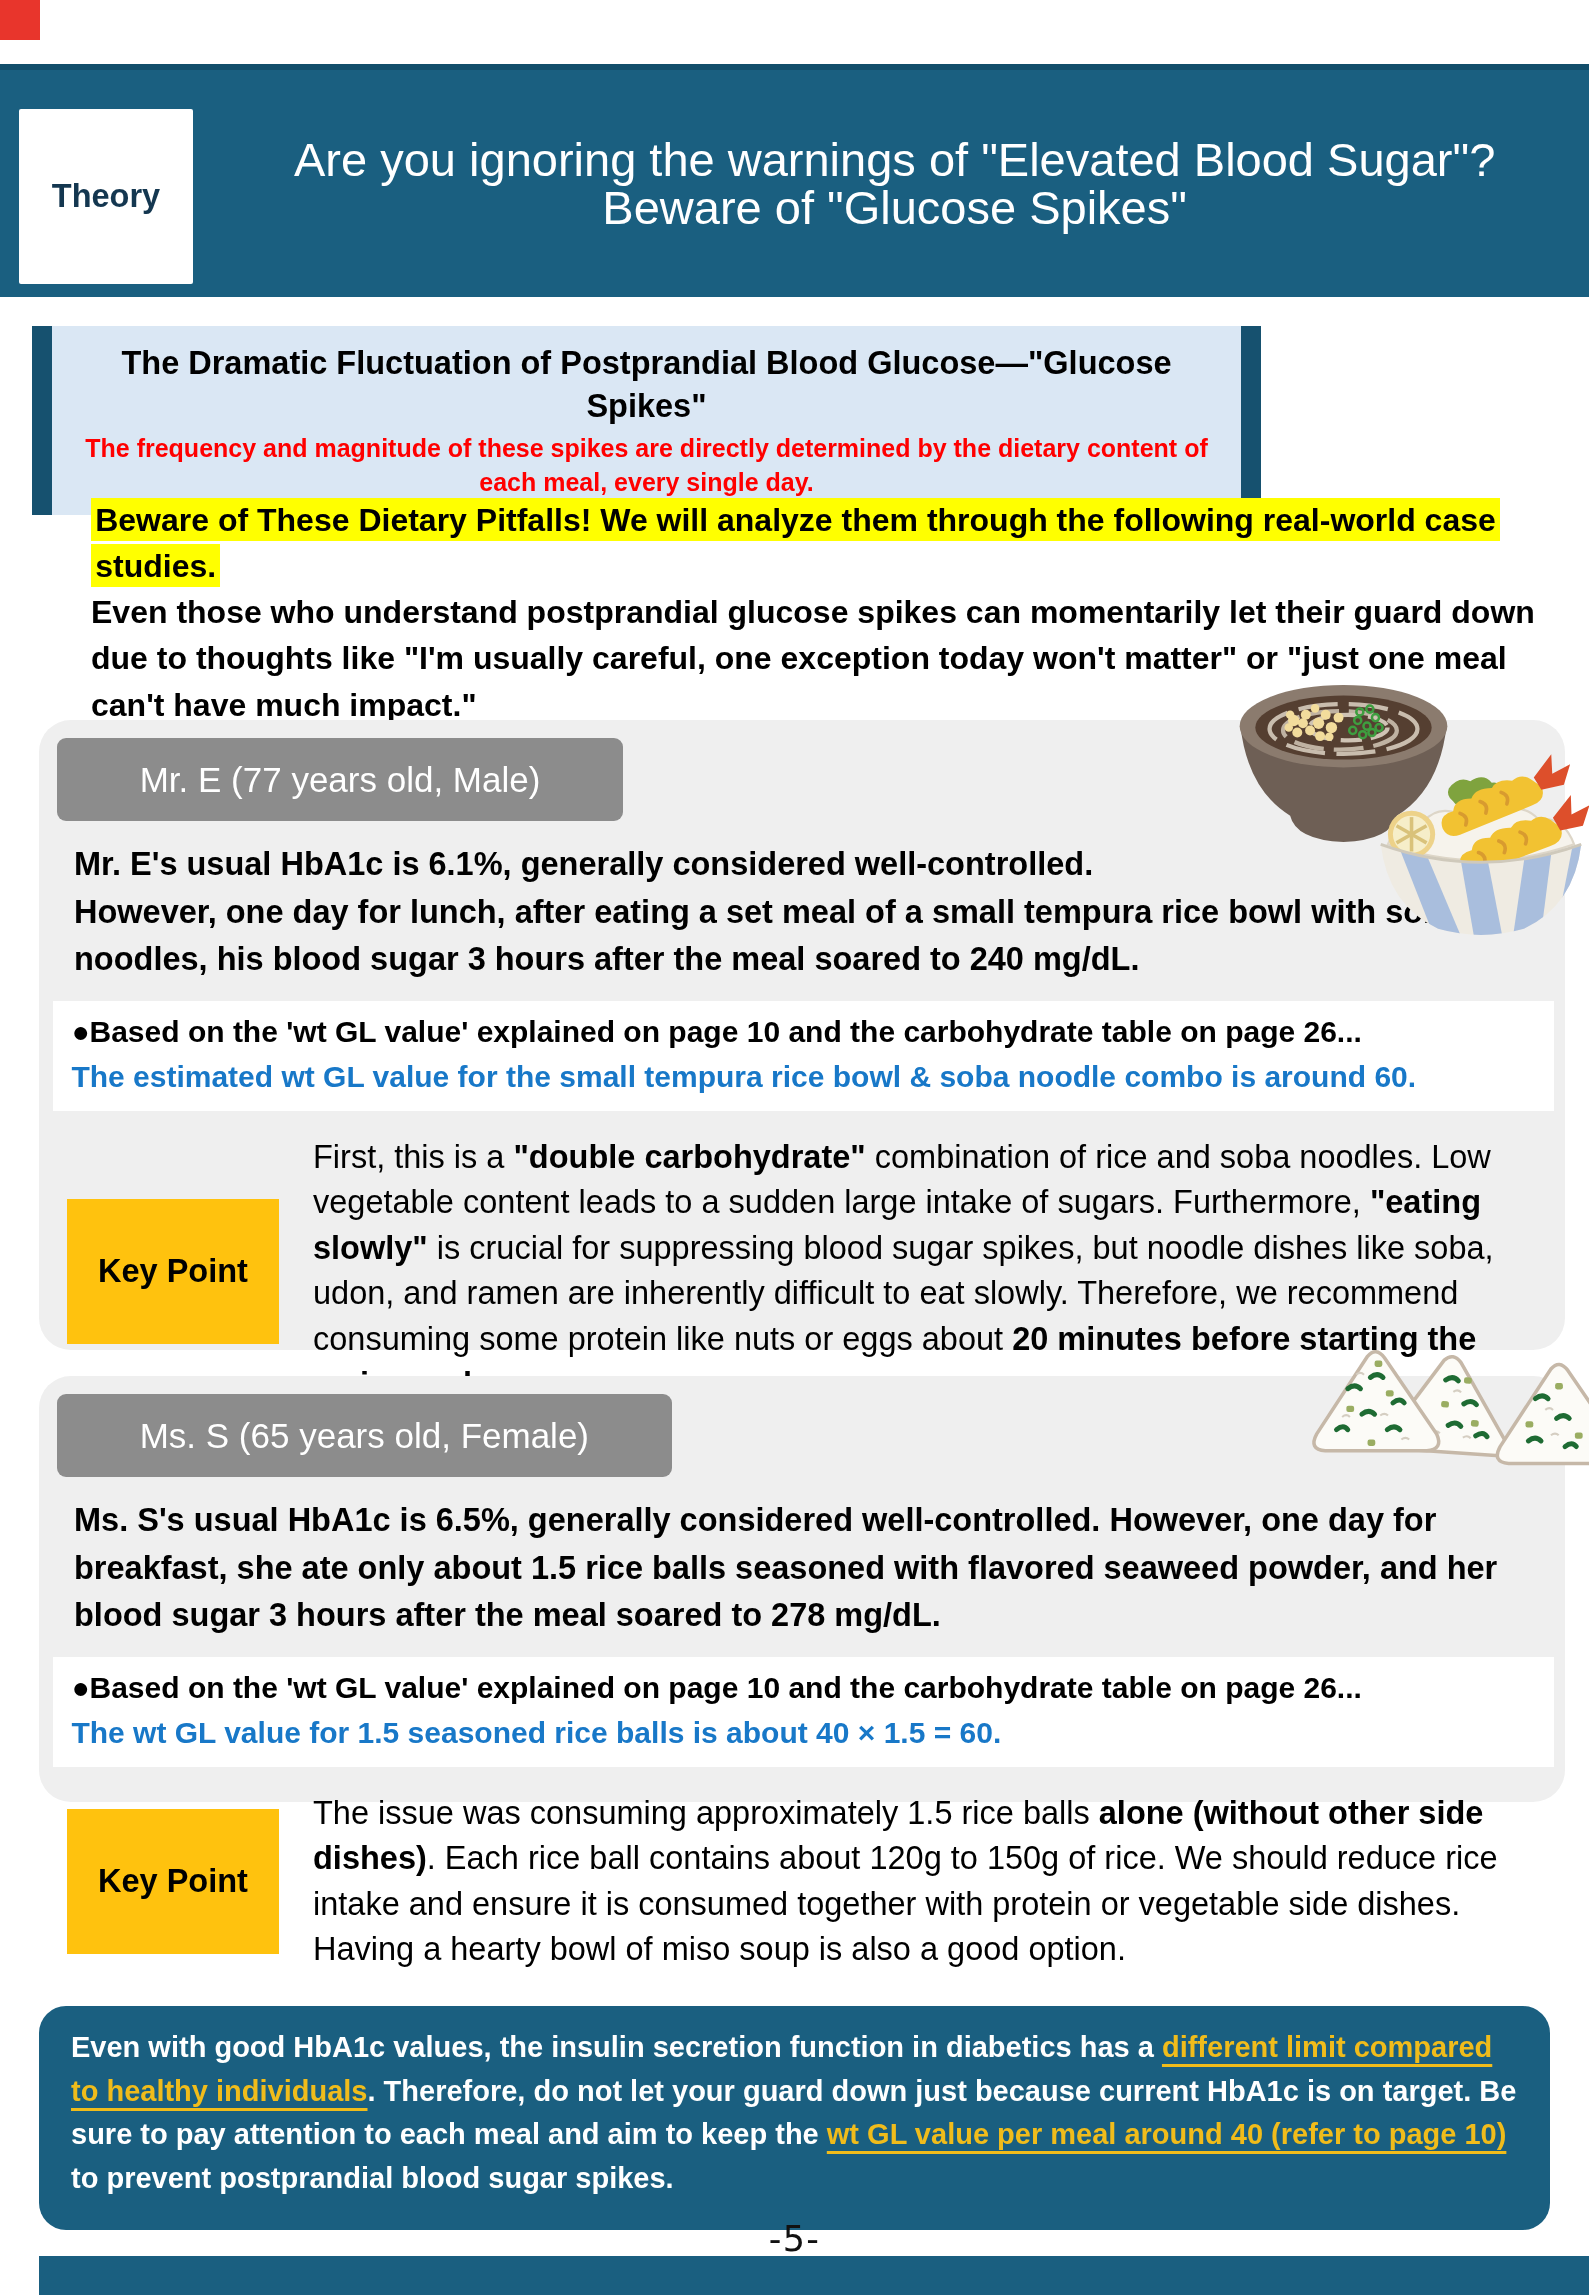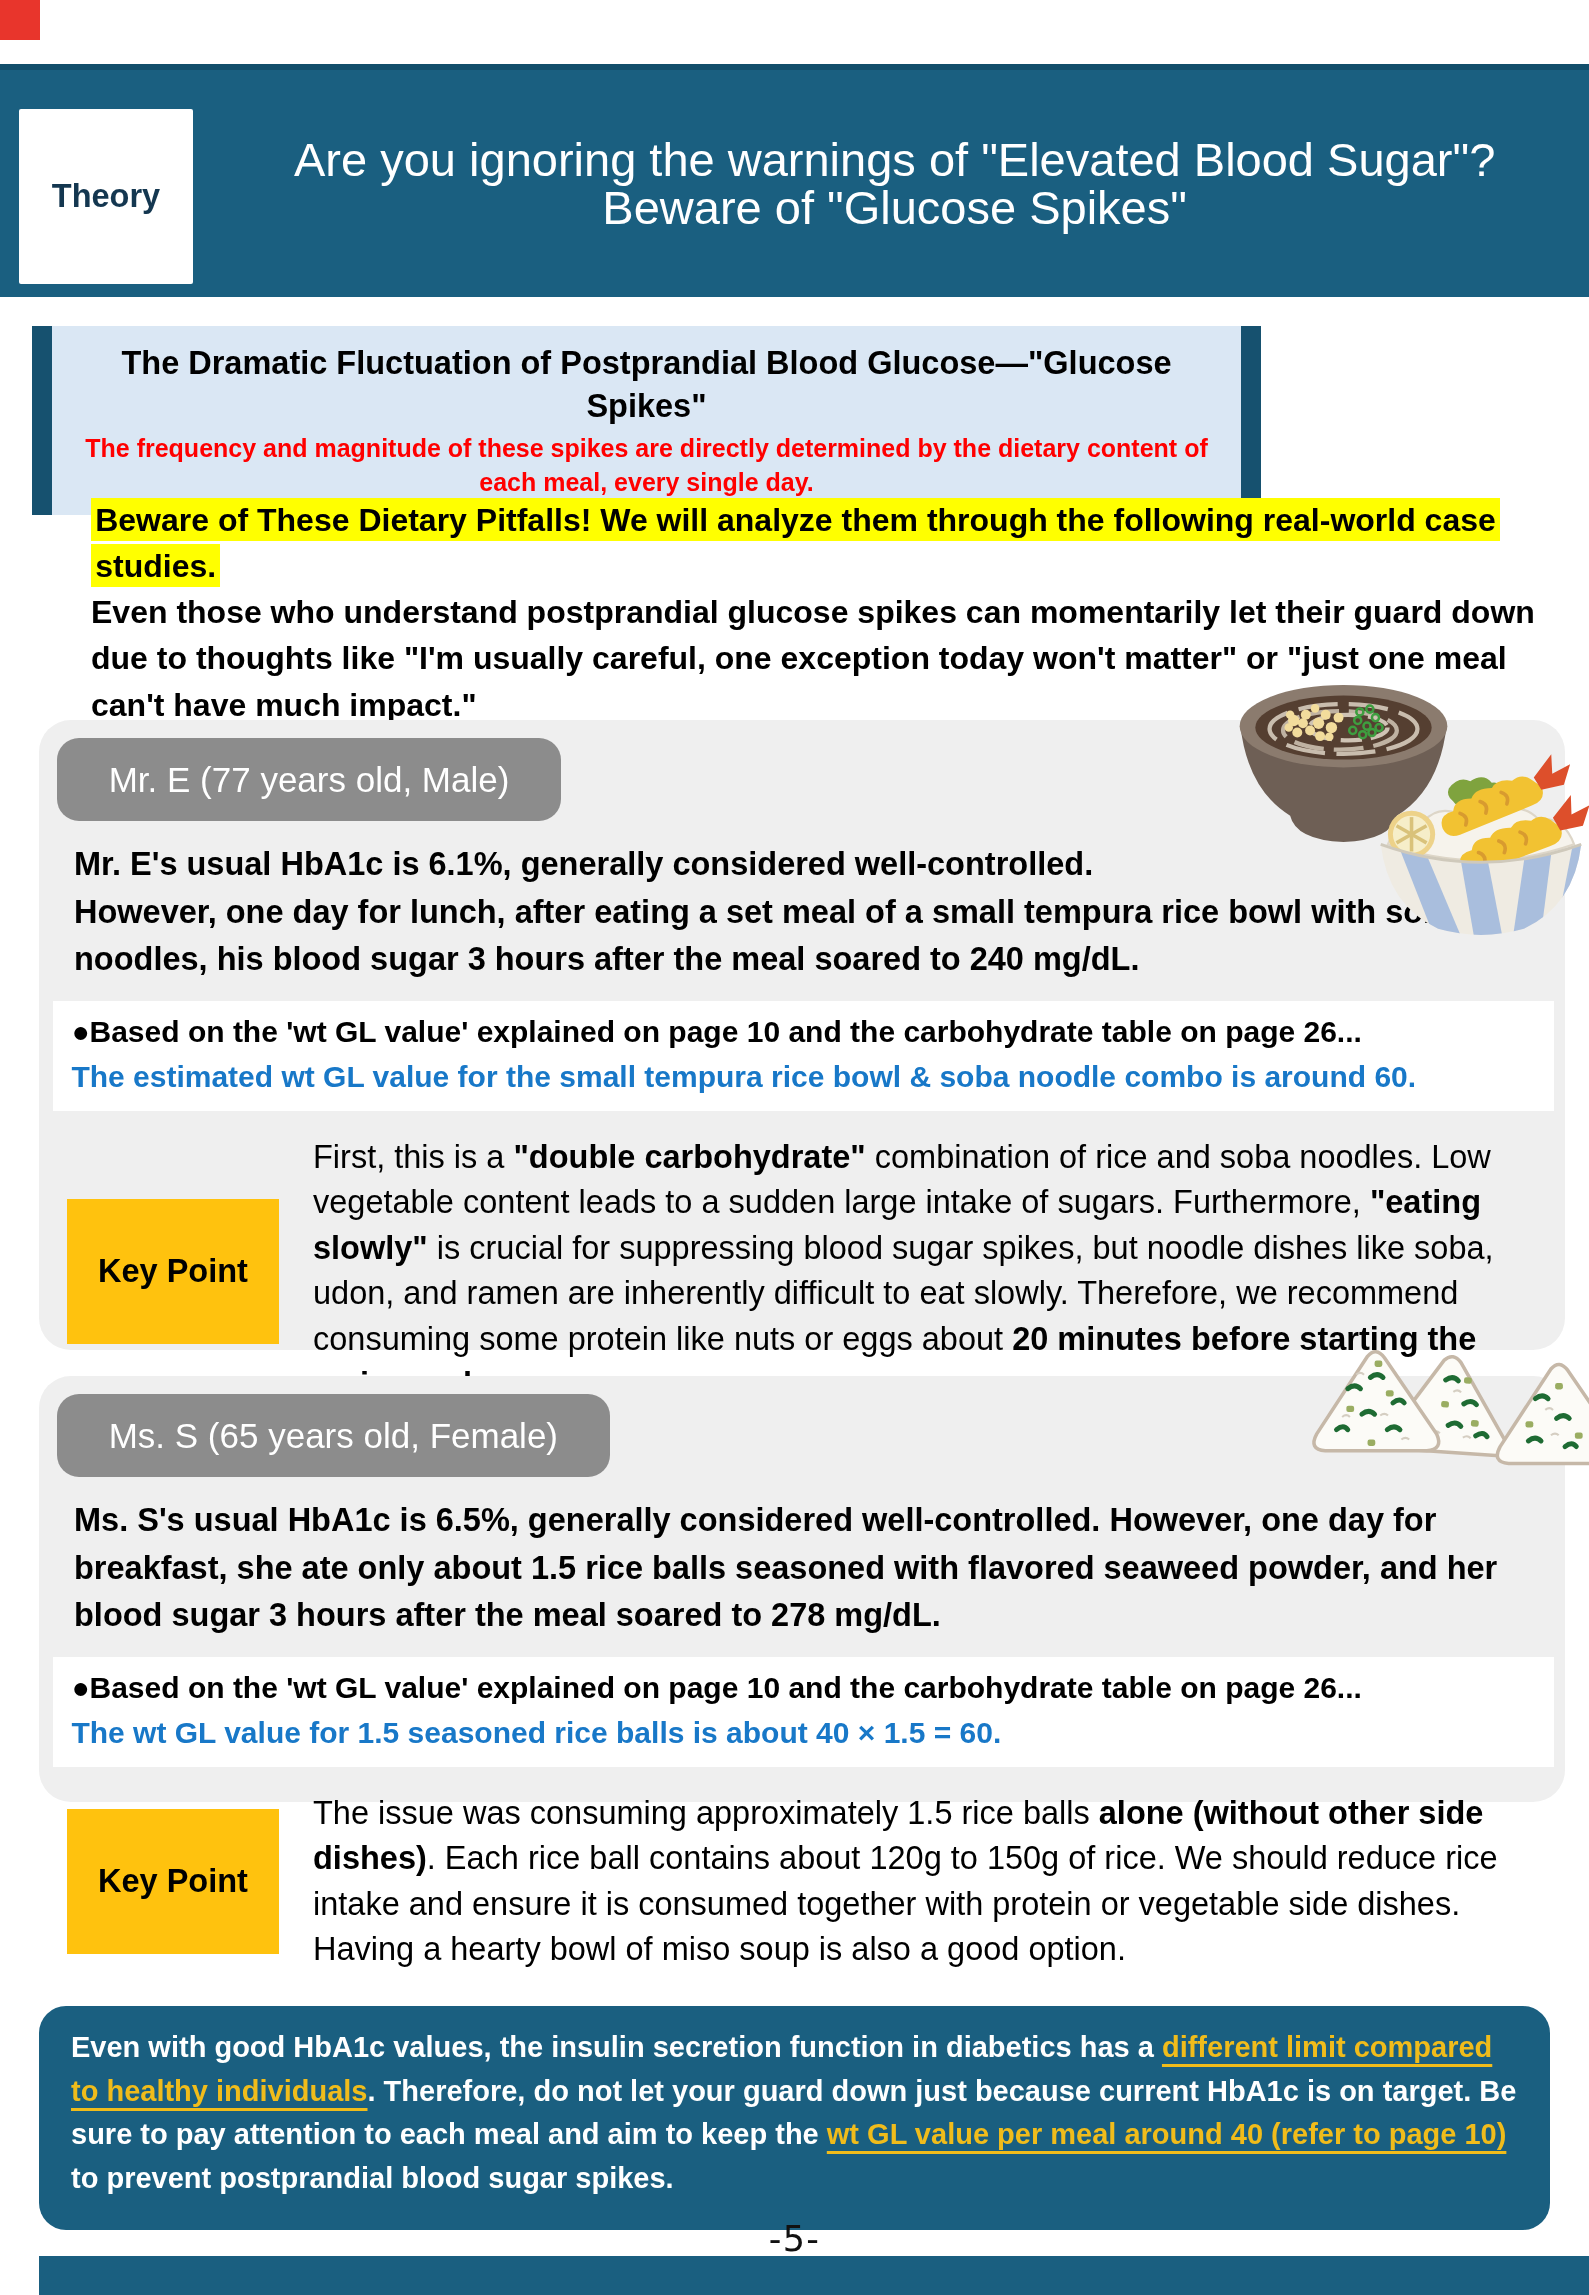--- a/index.html
+++ b/index.html
@@ -28,21 +28,21 @@
   
   .lead{position:absolute;left:59px;top:496px;width:1469px;font-size:32px;font-weight:700;line-height:1.45;margin-left:32px;}
   .lead p{margin:0;}
   .hl{background:var(--highlight-yellow,#FFFF00);padding:3.5px 4.2px;-webkit-box-decoration-break:clone;box-decoration-break:clone;}
 
   
   .case{position:absolute;left:39px;width:1526px;background:var(--section-gray,#EFEFEF);border-radius:32px;}
   .case-e{top:720px;height:630px;}
   .case-s{top:1376px;height:426px;}
   .case-pill{display:inline-flex;align-items:center;justify-content:center;margin:18.4px 0 0 17.7px;height:83px;
-    padding:0 52px;background:var(--pill-gray,#8C8C8C);border-radius:22px;color:#fff;font-size:35px;font-weight:400;}
+    padding:0 83px;background:var(--pill-gray,#8C8C8C);border-radius:9px;color:#fff;font-size:35px;font-weight:400;}
   .case-body{margin:20px 35px 0 35px;font-size:32.5px;font-weight:700;line-height:1.45;}
   .case-body p{margin:0;}
   .note-box{background:#ffffff;margin:18.4px 11.3px 0 14px;padding:10px 18.4px 12.7px 18.4px;}
   .note-black{font-size:30px;font-weight:700;color:#000;line-height:1.4;}
   .note-blue{font-size:30px;font-weight:700;color:var(--blue-text,#1878C8);line-height:1.4;margin-top:2.8px;}
   .kp-row{display:flex;align-items:center;margin:24px 31px 0 28px;}
   .kp-box{flex:none;width:212px;height:145px;background:var(--keypoint-yellow,#FFC20E);
     display:flex;align-items:center;justify-content:center;font-size:32.5px;font-weight:700;color:#000;}
   .kp-text{margin-left:34px;font-size:32.5px;font-weight:400;line-height:1.4;}
   .kp-text .bold{font-weight:700;}

